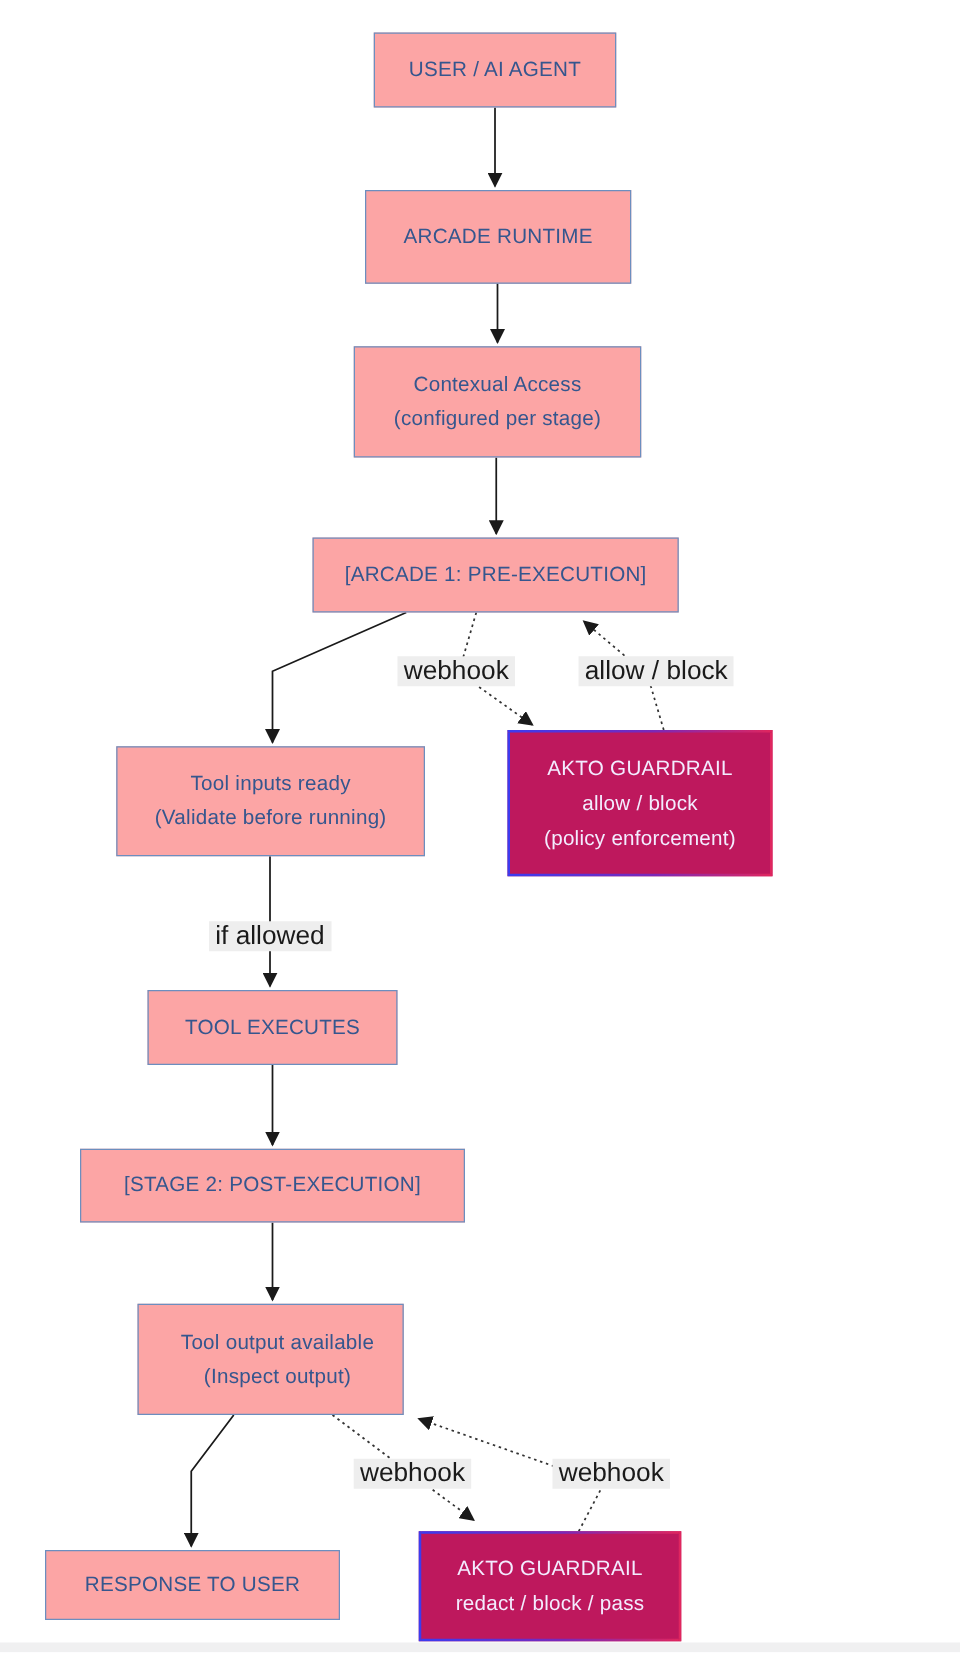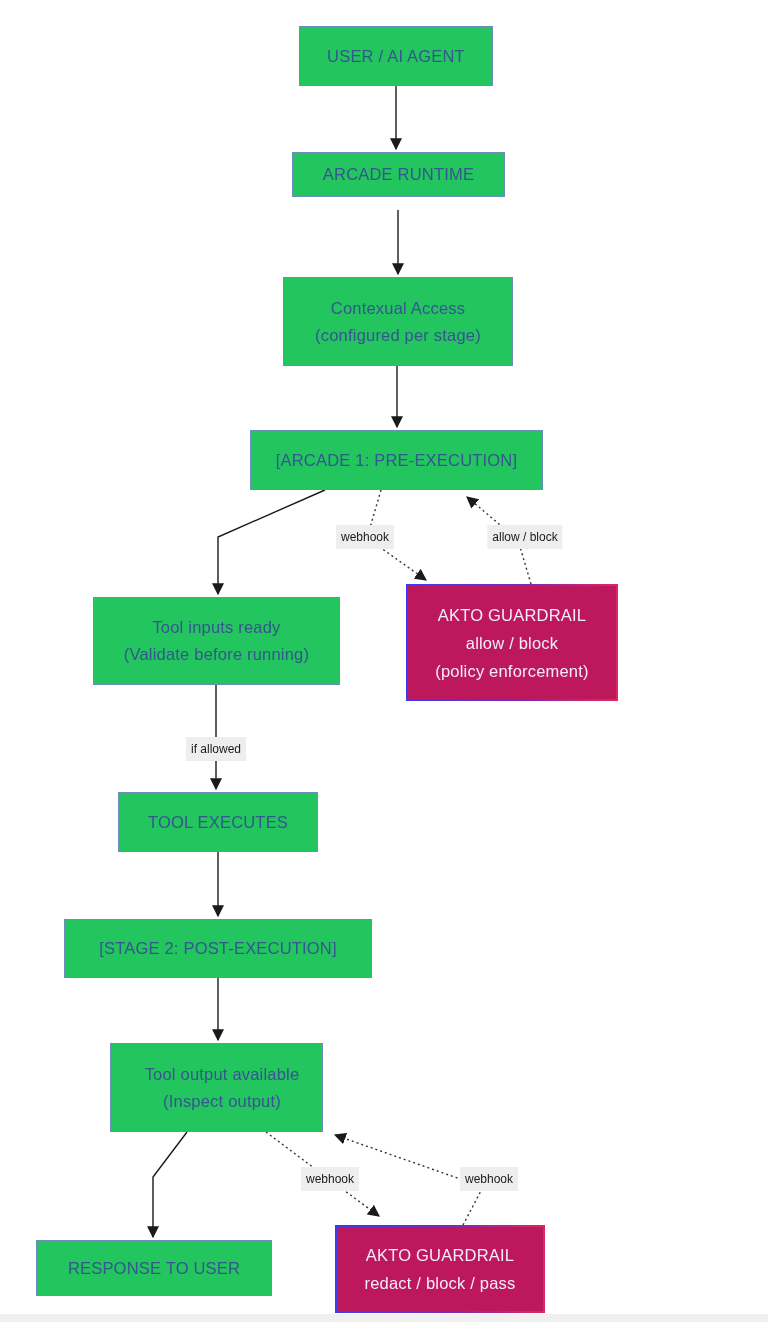--- a/index.html
+++ b/index.html
@@ -23,41 +23,41 @@
   }
   .node {
     position: absolute;
     z-index: 2;
     box-sizing: border-box;
     display: flex;
     flex-direction: column;
     align-items: center;
     justify-content: center;
     text-align: center;
-    background: #22c55e;
+    background: #fca5a5;
     border: 1px solid #6c8ebf;
     color: #35568e;
     font-size: 16.5px;
     line-height: 27px;
     letter-spacing: 0.2px;
   }
   .node.guardrail {
     background: #be185d;
     color: #f3ecff;
     border: 2px solid;
     border-image: linear-gradient(90deg, #3b3bf0 0%, #7a28b8 55%, #e0265e 100%) 1;
     line-height: 28px;
   }
   .edge-label {
     position: absolute;
     z-index: 3;
     transform: translateX(-50%);
     background: #eeeeee;
     color: #1a1a1a;
-    font-size: 12px;
+    font-size: 21px;
     line-height: 20px;
     padding: 2px 5px;
     white-space: nowrap;
   }
   .bottom-strip {
     position: absolute;
     left: 0; bottom: 0;
     width: 768px; height: 8px;
     background: #f0f0f1;
     z-index: 0;
@@ -89,21 +89,21 @@
     <path d="M381 490 L367 538 L426 580" fill="none" stroke="#333333" stroke-width="1.4" stroke-dasharray="2 3" marker-end="url(#arrow)"></path>
     <path d="M531 584 L518 540 L467 497" fill="none" stroke="#333333" stroke-width="1.4" stroke-dasharray="2 3" marker-end="url(#arrow)"></path>
     <path d="M266 1132 L330 1180 L379 1216" fill="none" stroke="#333333" stroke-width="1.4" stroke-dasharray="2 3" marker-end="url(#arrow)"></path>
     <path d="M463 1225 L483 1187 L335 1135" fill="none" stroke="#333333" stroke-width="1.4" stroke-dasharray="2 3" marker-end="url(#arrow)"></path>
   </svg>
 
   <div class="node" style="left:299px; top:26px; width:194px; height:60px;">
     <span>USER / AI AGENT</span>
   </div>
 
-  <div class="node" style="left:292px; top:152px; width:213px; height:45px;">
+  <div class="node" style="left:292px; top:152px; width:213px; height:75px;">
     <span>ARCADE RUNTIME</span>
   </div>
 
   <div class="node" style="left:283px; top:277px; width:230px; height:89px;">
     <span>Contexual Access</span>
     <span>(configured per stage)</span>
   </div>
 
   <div class="node" style="left:250px; top:430px; width:293px; height:60px;">
     <span>[ARCADE 1: PRE-EXECUTION]</span>

